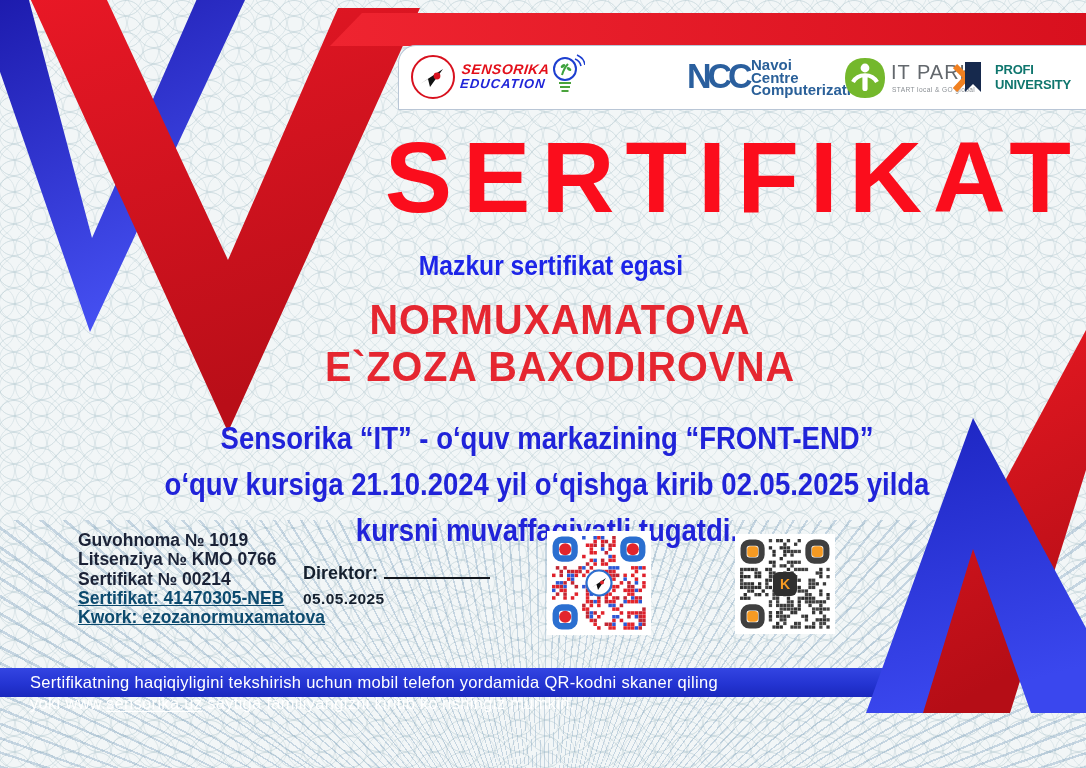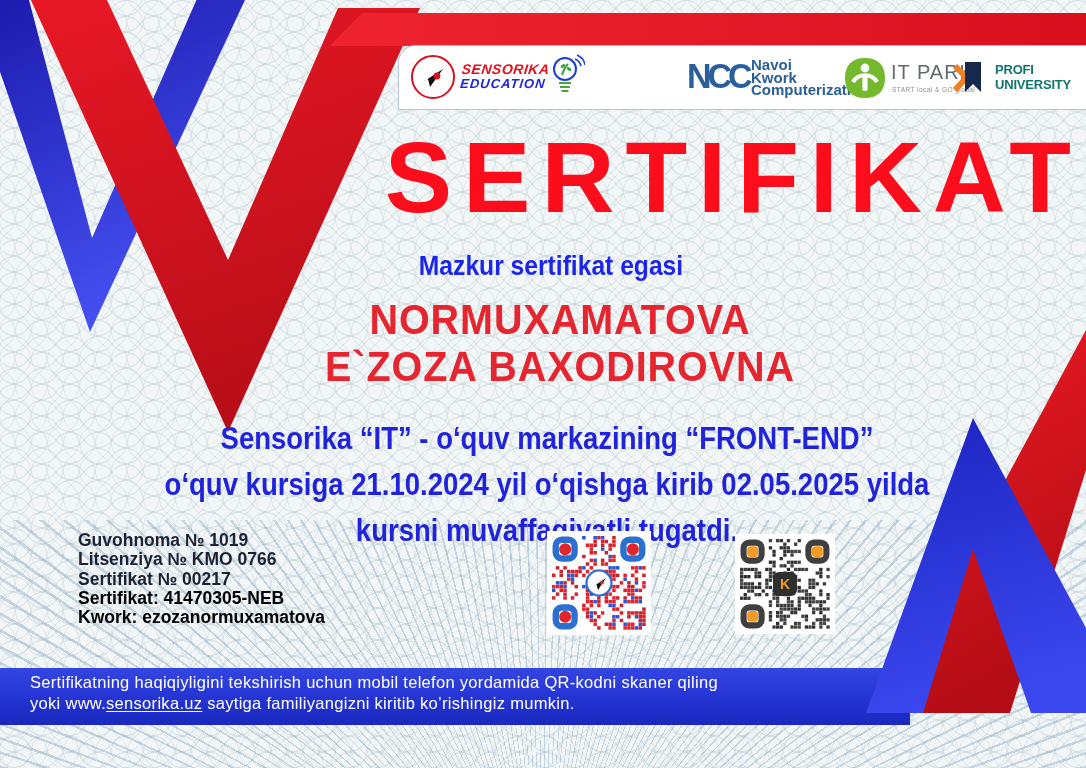--- a/index.html
+++ b/index.html
@@ -6,21 +6,21 @@
   #cert{position:relative;width:1086px;height:768px;overflow:hidden;
         font-family:"Liberation Sans","DejaVu Sans",sans-serif;background:#f2f6f7;}
   #cert *{box-sizing:border-box;}
   svg.layer,.layer{position:absolute;left:0;top:0;}
   
   #bg{z-index:0;}
   #fan{z-index:1;left:0;right:0;top:520px;bottom:0;
        background:repeating-conic-gradient(from -55deg at 50% 165%,rgba(125,160,190,.38) 0deg .25deg,transparent .25deg 1.35deg);}
   #deco-left{z-index:2;}
   
-  #banner{position:absolute;z-index:3;left:0;top:668px;width:910px;height:57px;
+  #banner{position:absolute;z-index:3;left:0;top:668px;width:910px;height:29px;
           background:linear-gradient(180deg,#3345e2 0%,#2434d2 55%,#1a28bd 100%);
           color:#fff;font-size:16.5px;line-height:20.5px;letter-spacing:.3px;
           padding:4px 0 0 30px;}
   #banner .u{text-decoration:underline;text-underline-offset:2px;}
   #deco-right{z-index:4;}
   
   #band{position:absolute;z-index:5;left:398px;top:45px;width:688px;height:65px;
         background:#fff;border:1px solid #b9c6d6;border-right:none;
         border-radius:18px 0 0 0;}
   #band .abs{position:absolute;}
@@ -44,21 +44,21 @@
   .txt{position:absolute;z-index:6;}
   #title{left:366px;top:127px;width:716px;text-align:right;font-size:101px;line-height:1;
         font-weight:800;color:#fb0d1c;letter-spacing:11px;white-space:nowrap;}
   #subtitle{left:10px;top:250px;width:1082px;text-align:center;font-size:28px;font-weight:700;
         color:#1d25e8;transform:scaleX(.88);}
   #recipient{left:17px;top:296px;width:1086px;text-align:center;font-size:43px;line-height:47px;
         font-weight:800;color:#e52630;letter-spacing:1px;transform:scaleX(.92);}
   #body-text{left:4px;top:415px;width:1086px;text-align:center;font-size:32px;line-height:46px;
         font-weight:700;color:#2023d9;transform:scaleX(.86);}
   #details{left:34px;top:531px;font-size:17.5px;line-height:19.3px;font-weight:700;color:#1b2236;margin-left:44px;}
-  #details .blue{color:#000000;}
+  #details .blue{color:#0c4a6e;text-decoration:underline;}
   #sign{left:303px;top:563px;color:#15202e;}
   #sign .lbl{font-size:18px;font-weight:700;}
   #sign .line{display:inline-block;width:106px;border-bottom:2.5px solid #12161c;
         height:14px;margin-left:6px;}
   #sign .date{margin-top:6px;font-size:15.5px;font-weight:700;letter-spacing:.4px;}
   
   .qrbox{position:absolute;z-index:6;background:#fff;padding:5px;}
   #qr1{left:547px;top:531px;width:104px;height:104px;}
   #qr2{left:735px;top:534px;width:100px;height:100px;}
   .qrwrap{position:relative;width:100%;height:100%;}
@@ -138,21 +138,21 @@
       <circle cx="16" cy="15" r="11" fill="none" stroke="#1d3fd0" stroke-width="2"></circle>
       <path d="M13 21 q2 -7 6 -11" fill="none" stroke="#3da23d" stroke-width="2"></path>
       <ellipse cx="14" cy="12" rx="2.6" ry="1.6" fill="#3da23d" transform="rotate(-35 14 12)"></ellipse>
       <ellipse cx="20" cy="15" rx="2.6" ry="1.6" fill="#3da23d" transform="rotate(35 20 15)"></ellipse>
       <path d="M10 29 h12 M11 33 h10 M12.5 37 h7" stroke="#4aa33c" stroke-width="2" fill="none"></path>
       <path d="M26 5 q5 2 6 7 M28 1 q7 3 8 10" stroke="#1d3fd0" stroke-width="1.6" fill="none"></path>
     </svg>
     <div class="abs ncc-abbr">NCC</div>
     <div class="abs ncc-text">
       <div>Navoi</div>
-      <div>Kwork</div>
+      <div>Centre</div>
       <div>Computerization</div>
     </div>
     <svg class="abs itpark-icon" width="42" height="42" viewBox="0 0 42 42">
       <path d="M21 1 C34 1 41 8 41 21 C41 34 34 41 21 41 C8 41 1 34 1 21 C1 8 8 1 21 1 Z" fill="#74b82c"></path>
       <circle cx="21" cy="11" r="4.4" fill="#fff"></circle>
       <path d="M9 25 C14 16 28 16 33 25" fill="none" stroke="#fff" stroke-width="4.2"></path>
       <rect x="18.4" y="18" width="5.2" height="16" rx="2.6" fill="#fff"></rect>
     </svg>
     <div class="abs itpark-name">IT PARK</div>
     <div class="abs itpark-tag">START local &amp; GO global</div>
@@ -174,25 +174,29 @@
   </div>
   <div class="txt" id="body-text">
     <div>Sensorika “IT” - o‘quv markazining “FRONT-END”</div>
     <div>o‘quv kursiga 21.10.2024 yil o‘qishga kirib 02.05.2025 yilda</div>
     <div>kursni muvaffaqiyatli tugatdi.</div>
   </div>
 
   <div class="txt" id="details">
     <div>Guvohnoma № 1019</div>
     <div>Litsenziya № KMO 0766</div>
-    <div>Sertifikat № 00217</div>
+    <div>Sertifikat № 00214</div>
     <div class="blue">Sertifikat: 41470305-NEB</div>
     <div class="blue">Kwork: ezozanormuxamatova</div>
   </div>
 
+  <div class="txt" id="sign">
+    <span class="lbl">Direktor:</span><span class="line"></span>
+    <div class="date">05.05.2025</div>
+  </div>
 
   <div class="qrbox" id="qr1">
     <div class="qrwrap">
         <div class="qrcanvas" style="width:94px;height:94px"><svg width="94" height="94">
             <rect x="30.1" y="0.0" width="3.5" height="3.5" fill="#2b57d6"></rect>
             <rect x="41.4" y="0.0" width="3.5" height="3.5" fill="#2b57d6"></rect>
             <rect x="45.1" y="0.0" width="3.5" height="3.5" fill="#e2252c"></rect>
             <rect x="48.9" y="0.0" width="3.5" height="3.5" fill="#2b57d6"></rect>
             <rect x="60.2" y="0.0" width="3.5" height="3.5" fill="#c22633"></rect>
             <rect x="41.4" y="3.8" width="3.5" height="3.5" fill="#df1f2a"></rect>

